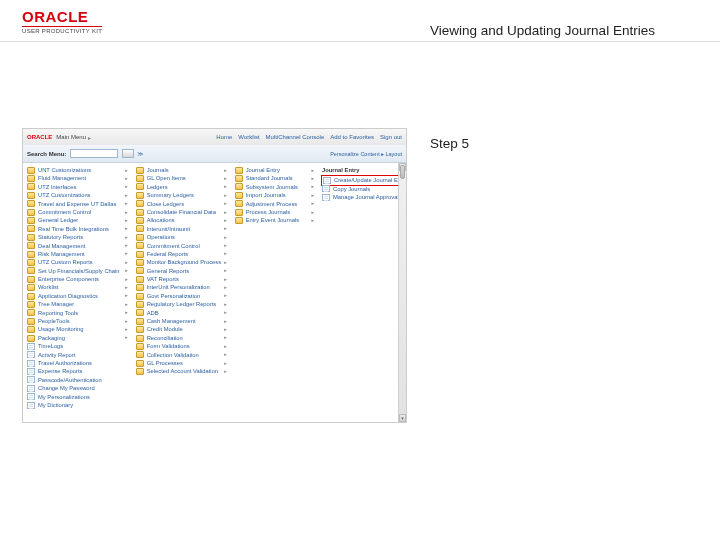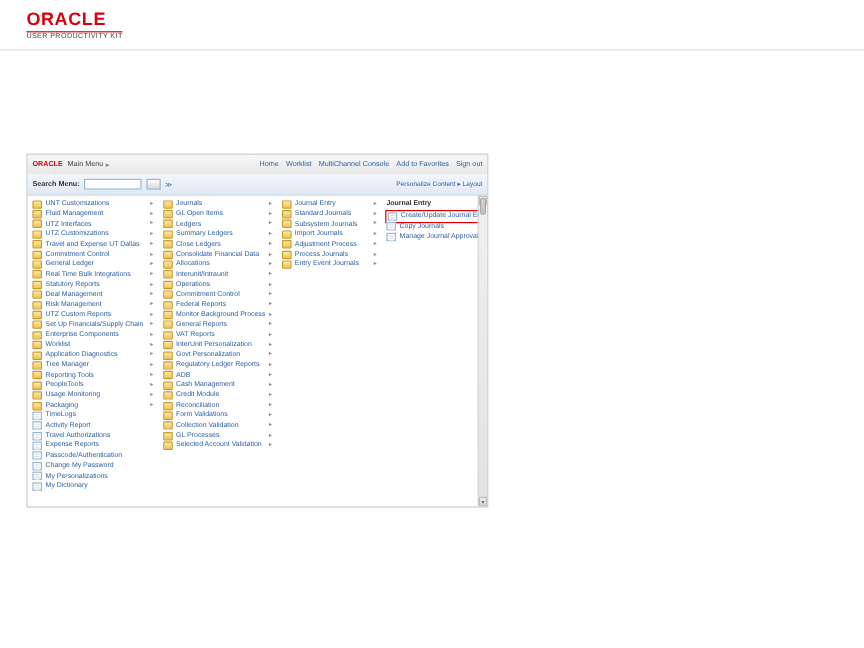--- a/index.html
+++ b/index.html
@@ -195,23 +195,25 @@
   .instructions .click b { font-weight: bold; }
 </style>
 </head>
 <body>
 
 <div class="header">
   <div class="logo-block">
     <div class="logo-oracle">ORACLE</div>
     <div class="logo-upk">USER PRODUCTIVITY KIT</div>
   </div>
+  <div class="page-title">Viewing and Updating Journal Entries</div>
 </div>
 
 <div class="instructions">
+  <div class="step">Step 5</div>
 </div>
 
 <div class="screenshot">
   <div class="ss-topbar">
     <span class="ss-brand">ORACLE</span>
     <span>Main Menu</span>
     <span style="color:#888; margin-left:2px;">▸</span>
     <div class="ss-navlinks">
       <span>Home</span>
       <span>Worklist</span>

